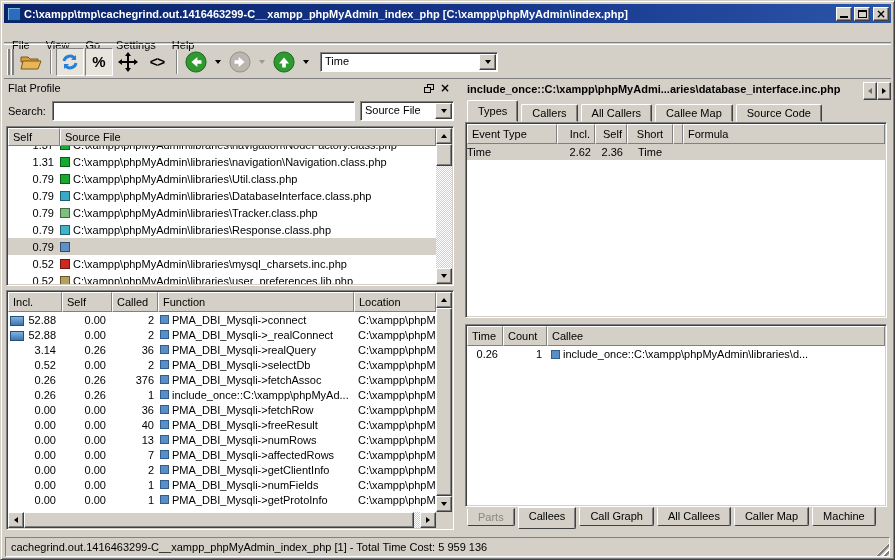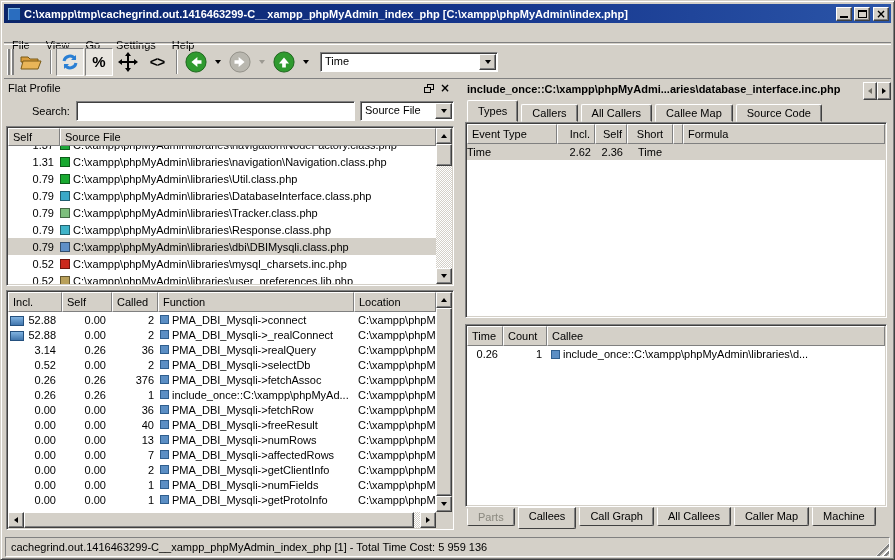--- a/index.html
+++ b/index.html
@@ -60,21 +60,21 @@
   .main { position:absolute; left:3px; right:3px; top:79px; height:454px; }
   .left-dock { position:absolute; left:0; top:0; width:452px; height:454px; }
   .v-splitter { position:absolute; left:452px; top:0; width:7px; height:454px; background:#d4d0c8; }
   .right-panel { position:absolute; left:459px; right:0; top:0; height:454px; }
 
   
   .dock-head { position:absolute; left:0; top:0; right:0; height:16px; display:flex; align-items:center; padding:0 4px; }
   .dock-title { flex:1; }
   .dock-btn { width:14px; height:13px; display:flex; align-items:center; justify-content:center; margin-left:2px; }
   .search-row { position:absolute; left:0; top:17px; right:2px; height:27px; display:flex; align-items:center; padding:0 0 0 4px; }
-  .search-label { width:44px; flex:none;margin-left:24px; }
+  .search-label { width:44px; flex:none; }
   .search-input { flex:1; height:20px; background:#fff; border:1px solid; border-color:#808080 #fff #fff #808080;
     box-shadow: inset 1px 1px 0 #404040; margin-right:5px; padding:2px 4px 0; }
   .group-combo { width:94px; flex:none; }
 
   
   .tframe { position:absolute; background:#fff; border:1px solid; border-color:#808080 #fff #fff #808080;
     box-shadow: inset 1px 1px 0 #404040, inset -1px -1px 0 #d4d0c8; overflow:hidden; }
   .hrow { display:flex; position:relative; z-index:2; }
   .hcell { flex:none; background:#d4d0c8; border:1px solid; border-color:#fff #808080 #808080 #fff;
     padding:2px 4px 0; height:18px; white-space:nowrap; overflow:hidden; }
@@ -320,21 +320,20 @@
               <span class="ffile">C:\xampp\phpMyAdmin\libraries\Tracker.class.php</span>
             </div>
             <div class="frow">
               <span class="fself">0.79</span>
               <span class="fsq" style="background: rgb(63, 179, 200);"></span>
               <span class="ffile">C:\xampp\phpMyAdmin\libraries\Response.class.php</span>
             </div>
             <div class="frow sel">
               <span class="fself">0.79</span>
               <span class="fsq" style="background: rgb(95, 143, 199);"></span>
-              <span class="ffile">C:\xampp\phpMyAdmin\libraries\dbi\DBIMysqli.class.php</span>
             </div>
             <div class="frow">
               <span class="fself">0.52</span>
               <span class="fsq" style="background: rgb(204, 42, 30);"></span>
               <span class="ffile">C:\xampp\phpMyAdmin\libraries\mysql_charsets.inc.php</span>
             </div>
             <div class="frow">
               <span class="fself">0.52</span>
               <span class="fsq" style="background: rgb(185, 160, 90);"></span>
               <span class="ffile">C:\xampp\phpMyAdmin\libraries\user_preferences.lib.php</span>

